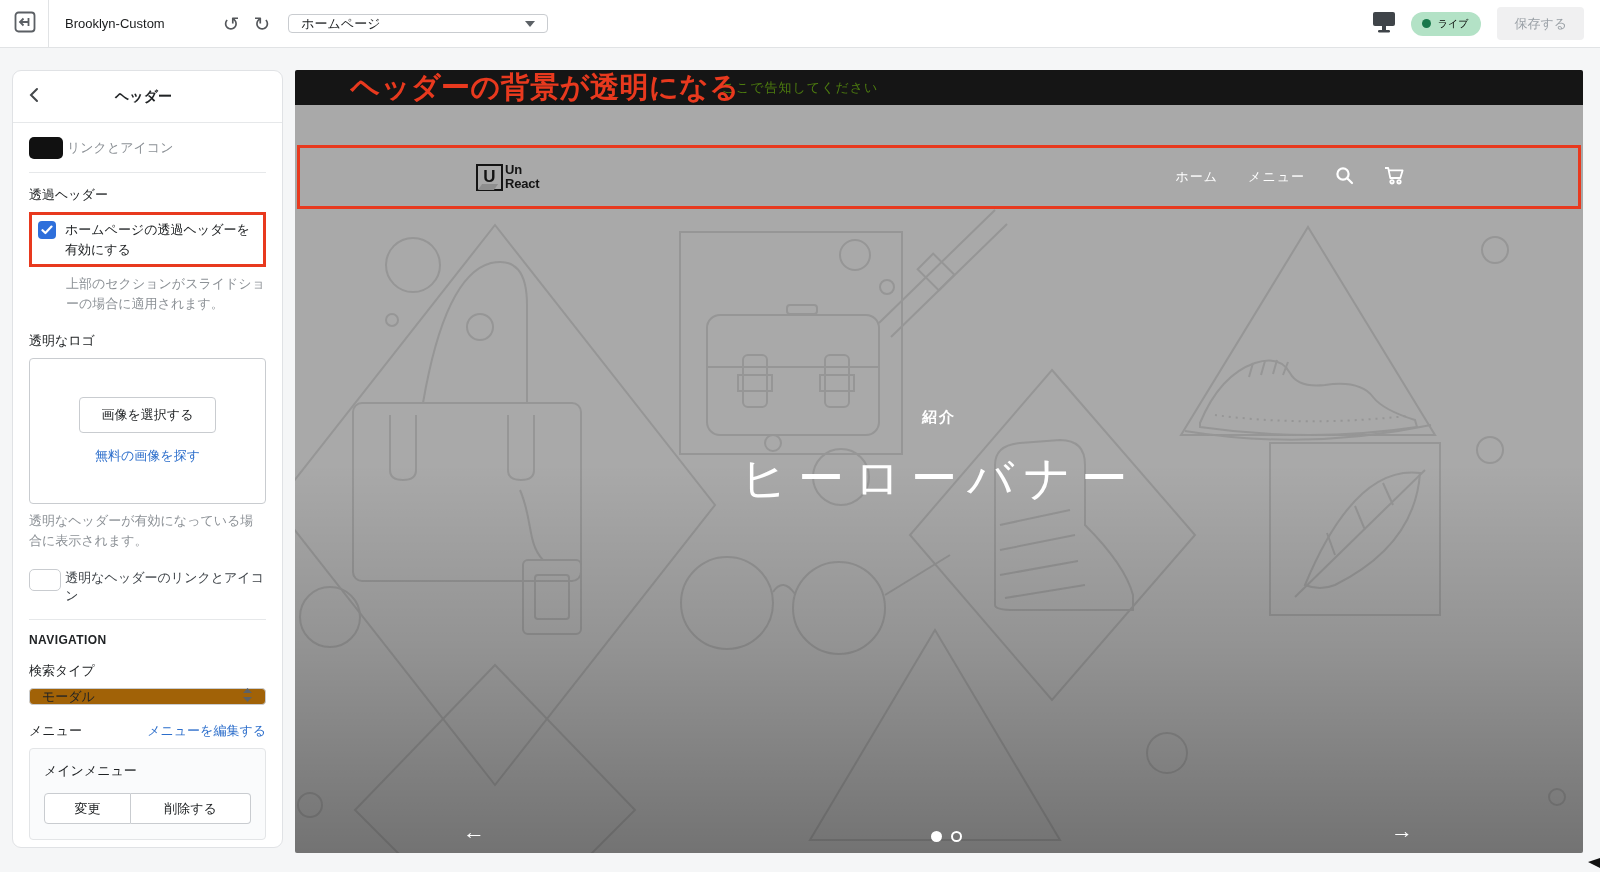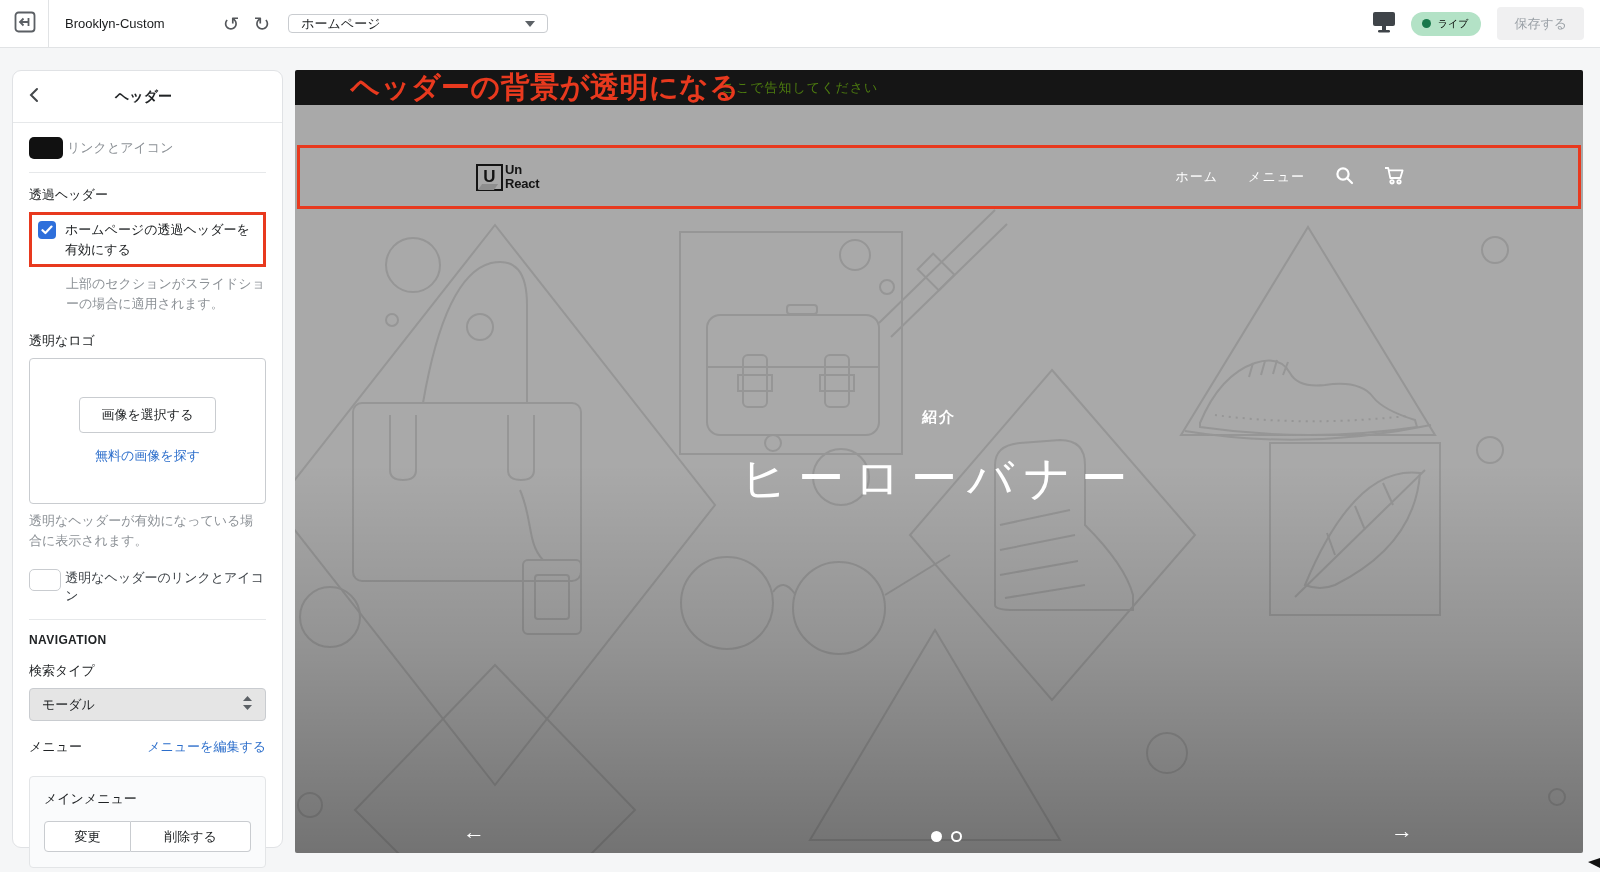--- a/index.html
+++ b/index.html
@@ -46,25 +46,25 @@
     display:flex; align-items:center; justify-content:center; margin-top:1px; cursor:pointer; }
   .cb-label { line-height:1.5; cursor:pointer; }
   .help { color:#8c9196; line-height:1.55; margin-top:7px; }
   .help.indent { margin-left:37px; margin-right:-4px; }
   .img-box { margin-top:6px; border:1px solid #c9ccd0; border-radius:4px; height:146px;
     display:flex; flex-direction:column; align-items:center; justify-content:center; gap:14px; }
   .img-btn { background:#fff; border:1px solid #c9ccd0; border-radius:4px; padding:8px 22px;
     font-size:13px; color:#202325; cursor:pointer; }
   .link { color:#2c6ecb; text-decoration:none; font-size:13px; cursor:pointer; }
   .nav-head { font-size:12px; font-weight:700; letter-spacing:.4px; color:#202325; }
-  .select { margin-top:6px; height:33px; border:1px solid #c9ccd0; border-radius:4px; display:flex;
-    align-items:center; padding:0 12px; cursor:pointer; background:#e5e5e5; }
+  .select { margin-top:6px; height:17px; border:1px solid #c9ccd0; border-radius:4px; display:flex;
+    align-items:center; padding:0 12px; cursor:pointer; background:#a16207; }
   .select .updown { margin-left:auto; }
   .menu-row { display:flex; justify-content:space-between; align-items:center; margin-top:17px; }
-  .menu-card { margin-top:20px; background:#fafbfc; border:1px solid #e3e5e7; border-radius:4px; padding:13px 14px 15px; }
+  .menu-card { margin-top:8px; background:#fafbfc; border:1px solid #e3e5e7; border-radius:4px; padding:13px 14px 15px; }
   .menu-card-title { font-size:13px; }
   .btn-group { display:flex; margin-top:13px; }
   .bg-btn { height:31px; background:#fff; border:1px solid #c9ccd0; font-size:13px; color:#202325; cursor:pointer; }
   .bg-btn.first { flex:0 0 42%; border-radius:4px 0 0 4px; }
   .bg-btn.second { flex:1; border-left:none; border-radius:0 4px 4px 0; }
 
   
   .preview { position:absolute; left:295px; top:70px; width:1288px; height:783px; border-radius:2px;
     overflow:hidden; z-index:5; }
   .announce { position:relative; height:35px; background:#151515; }

